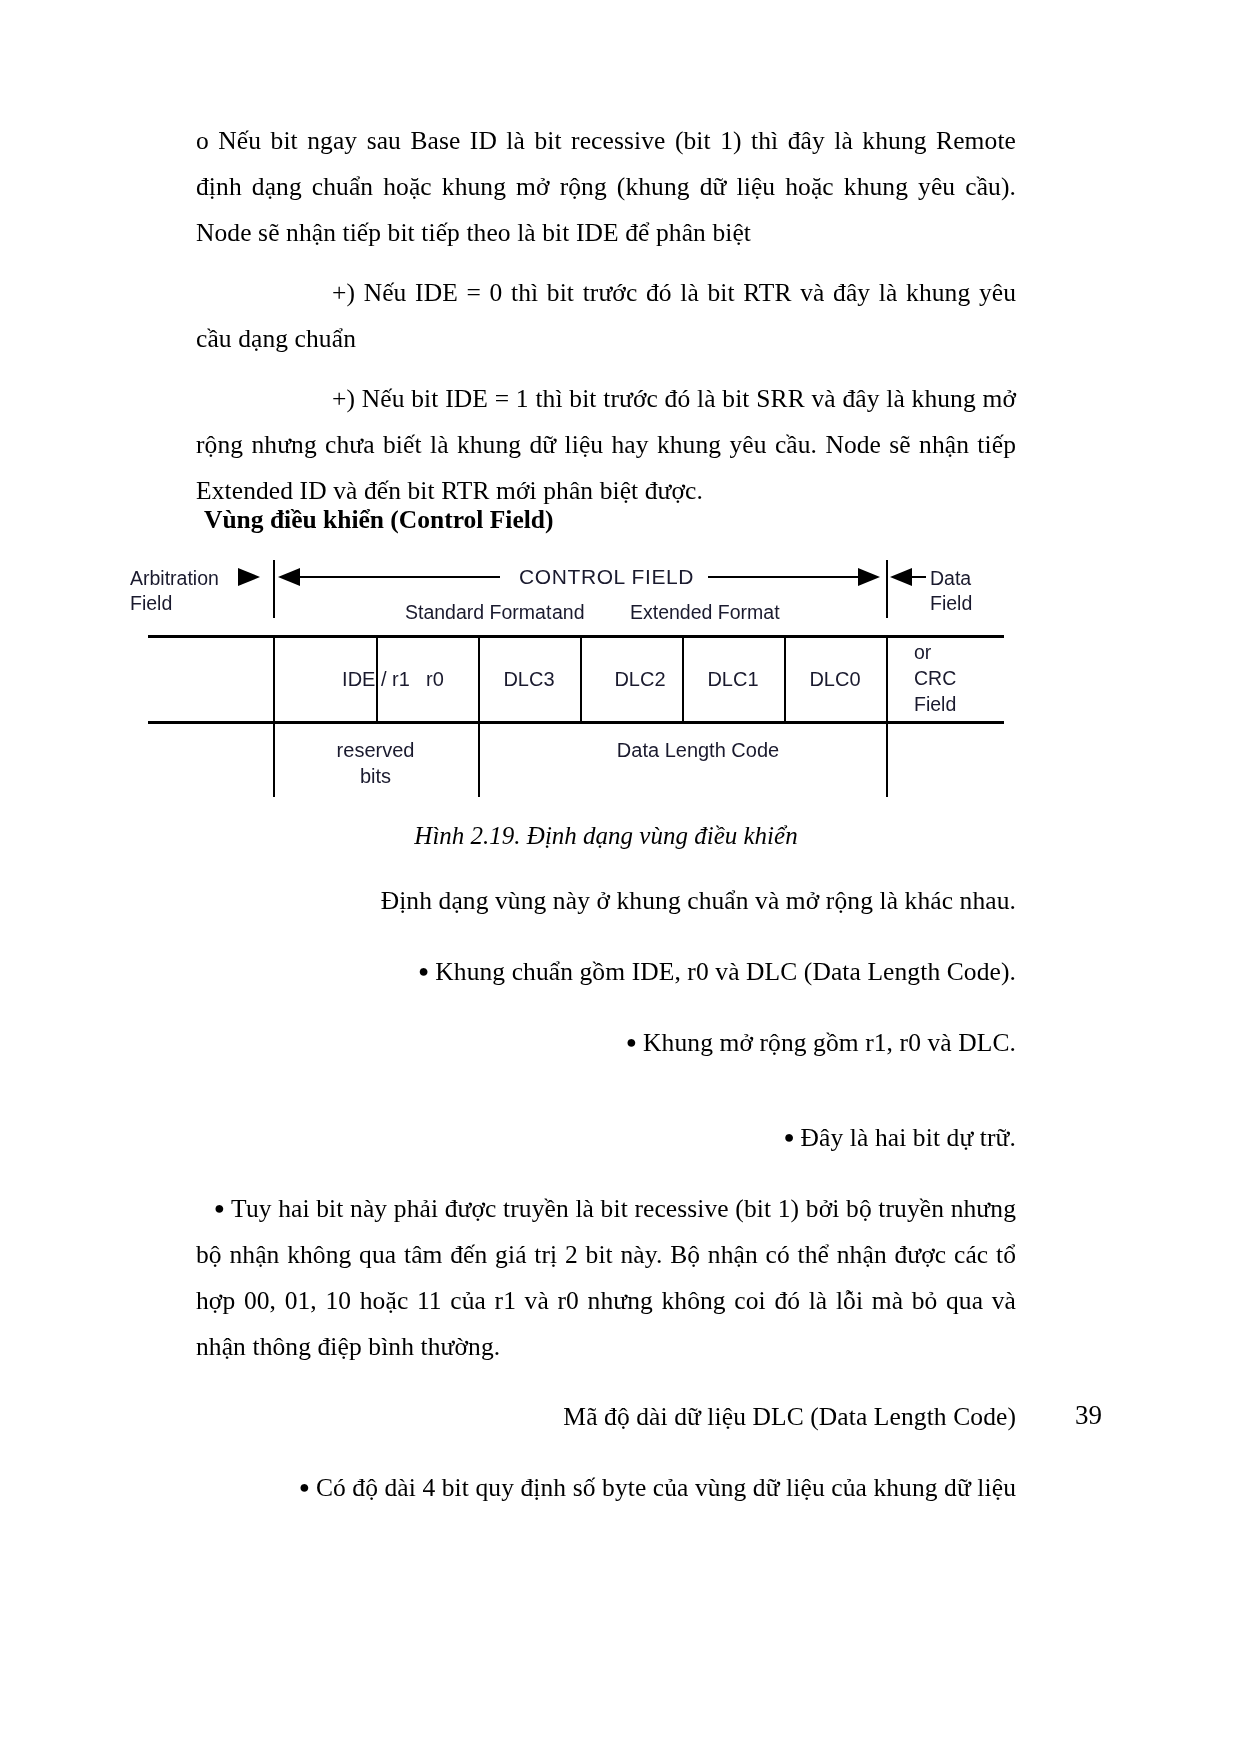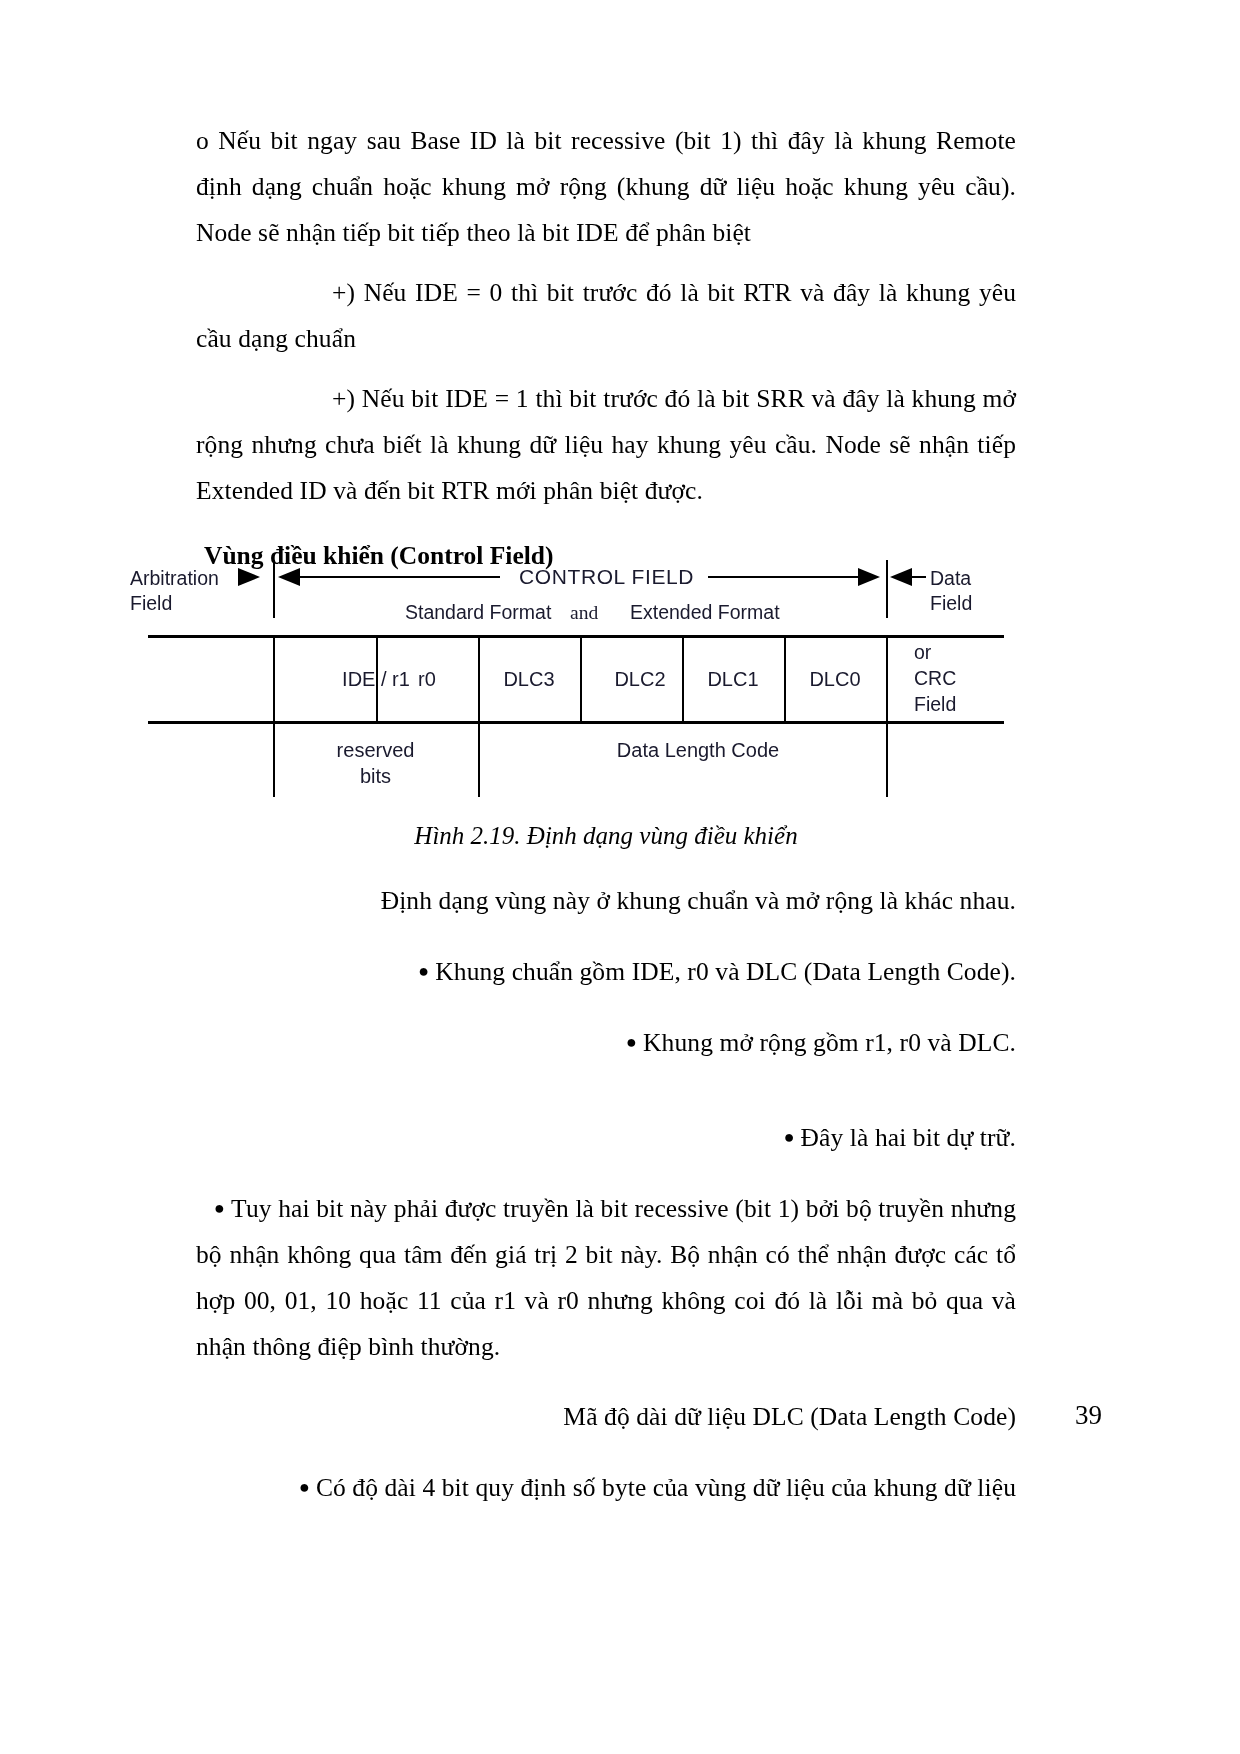--- a/index.html
+++ b/index.html
@@ -129,21 +129,21 @@
 <div class="page">
 
   <div class="content" style="top:118px;">
     <p class="body">o Nếu bit ngay sau Base ID là bit recessive (bit 1) thì đây là khung Remote định dạng chuẩn hoặc khung mở rộng (khung dữ liệu hoặc khung yêu cầu). Node sẽ nhận tiếp bit tiếp theo là bit IDE để phân biệt</p>
     <div class="gap-sm"></div>
     <p class="body indent-plus">+) Nếu IDE = 0 thì bit trước đó là bit RTR và đây là khung yêu cầu dạng chuẩn</p>
     <div class="gap-sm"></div>
     <p class="body indent-plus">+) Nếu bit IDE = 1 thì bit trước đó là bit SRR và đây là khung mở rộng nhưng chưa biết là khung dữ liệu hay khung yêu cầu. Node sẽ nhận tiếp Extended ID và đến bit RTR mới phân biệt được.</p>
   </div>
 
-  <div style="position:absolute; left:196px; top:500px; width:820px;margin-top:36px;">
+  <div style="position:absolute; left:196px; top:500px; width:820px;">
     <p class="heading">Vùng điều khiển (Control Field)</p>
   </div>
 
   <div class="figure">
 
     <div class="fig-lbl" style="left:0px; top:8px;">Arbitration</div>
     <div class="fig-lbl" style="left:0px; top:33px;">Field</div>
 
     <div class="tick" style="left:143px; top:2px; height:58px;"></div>
 
@@ -161,37 +161,37 @@
 
     <div class="tick" style="left:756px; top:2px; height:58px;"></div>
 
     <div class="arrow-l" style="left:760px; top:10px;"></div>
     <div class="fig-line hline" style="left:782px; top:18px; width:14px;"></div>
 
     <div class="fig-lbl" style="left:800px; top:8px;">Data</div>
     <div class="fig-lbl" style="left:800px; top:33px;">Field</div>
 
     <div class="fig-lbl" style="left:275px; top:42px;">Standard Format</div>
-    <div class="fig-lbl" style="left:440px; top:42px;font-family:Liberation Serif, serif;">and</div>
+    <div class="fig-lbl" style="left:422px; top:42px;">and</div>
     <div class="fig-lbl" style="left:500px; top:42px;">Extended Format</div>
 
     <div class="fig-line hline-thick" style="left:18px; top:77px; width:856px;"></div>
 
     <div class="fig-line hline-thick" style="left:18px; top:163px; width:856px;"></div>
 
     <div class="fig-line vline" style="left:143px; top:77px; height:86px;"></div>
     <div class="fig-line vline" style="left:246px; top:77px; height:86px;"></div>
     <div class="fig-line vline" style="left:348px; top:77px; height:86px;"></div>
     <div class="fig-line vline" style="left:450px; top:77px; height:86px;"></div>
     <div class="fig-line vline" style="left:552px; top:77px; height:86px;"></div>
     <div class="fig-line vline" style="left:654px; top:77px; height:86px;"></div>
     <div class="fig-line vline" style="left:756px; top:77px; height:86px;"></div>
 
     <div class="cell-lbl" style="left:143px; top:110px; width:116px;margin-left:45px;">IDE / r1</div>
-    <div class="cell-lbl" style="left:246px; top:110px; width:102px;">r0</div>
+    <div class="cell-lbl" style="left:246px; top:110px; width:102px;padding-left:8px;">r0</div>
     <div class="cell-lbl" style="left:348px; top:110px; width:102px;">DLC3</div>
     <div class="cell-lbl" style="left:450px; top:110px; width:120px;">DLC2</div>
     <div class="cell-lbl" style="left:552px; top:110px; width:102px;">DLC1</div>
     <div class="cell-lbl" style="left:654px; top:110px; width:102px;">DLC0</div>
 
     <div class="fig-lbl" style="left:784px; top:82px;">or</div>
     <div class="fig-lbl" style="left:784px; top:108px;">CRC</div>
     <div class="fig-lbl" style="left:784px; top:134px;">Field</div>
 
     <div class="fig-line vline" style="left:143px; top:163px; height:76px;"></div>

